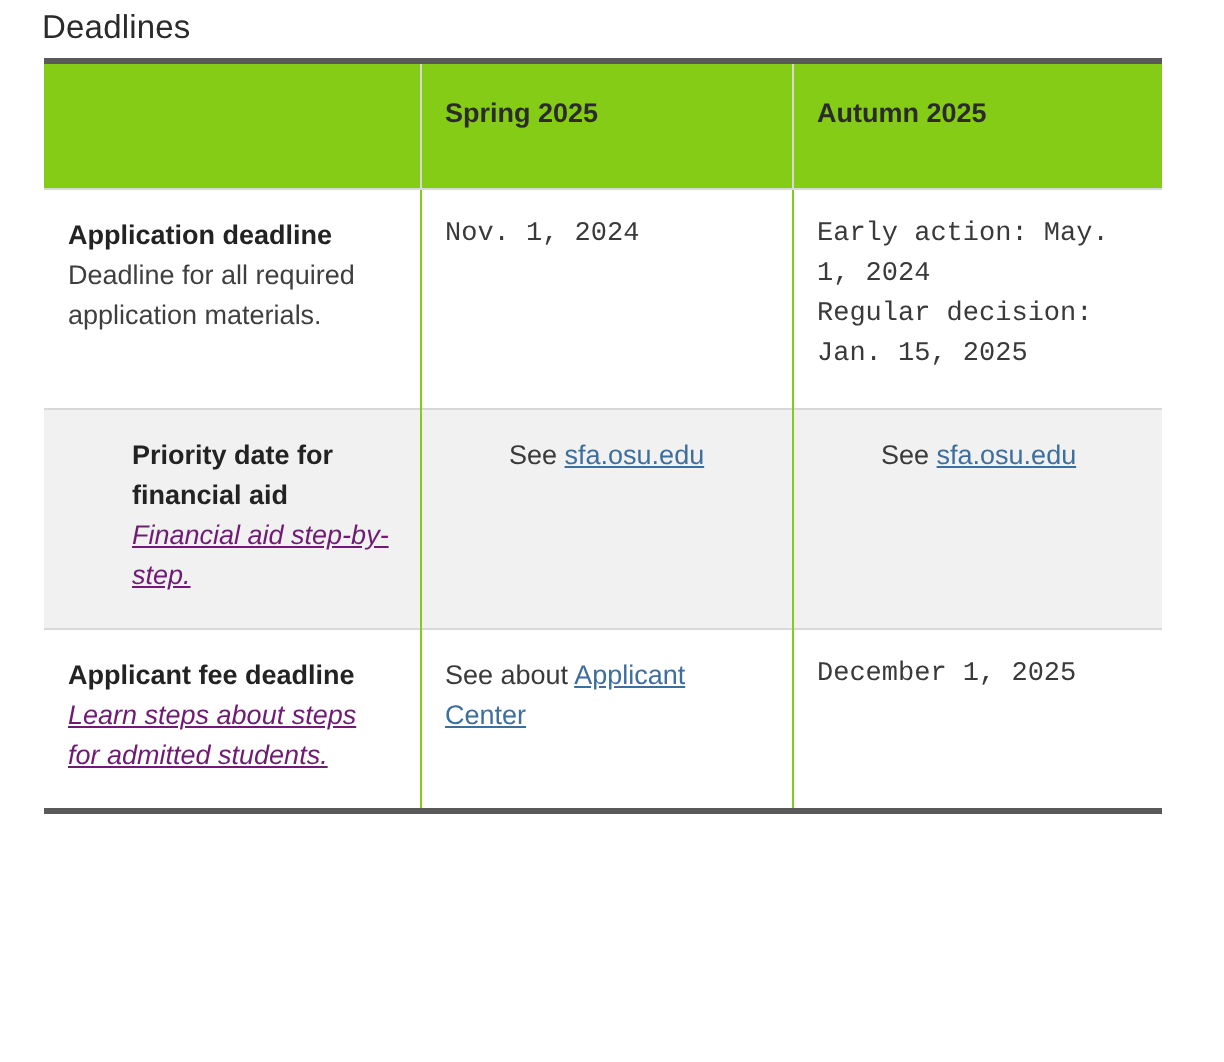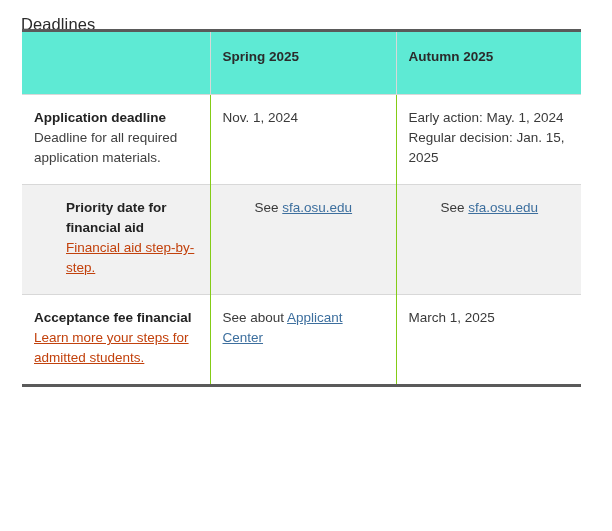--- a/index.html
+++ b/index.html
@@ -18,21 +18,21 @@
   .page {
     position: relative;
     width: 612px;
     height: 531px;
     box-sizing: border-box;
   }
 
   .section-title {
     position: absolute;
     left: 21px;
-    top: 13px;
+    top: 3px;
     font-size: 16.5px;
     font-weight: 400;
     color: #2b2b2b;
     letter-spacing: 0.1px;
     line-height: 22px;
   }
 
   .table-wrap {
     position: absolute;
     left: 22px;
@@ -46,21 +46,21 @@
     table-layout: fixed;
     border-top: 3px solid #5a5a5a;
     border-bottom: 3px solid #5a5a5a;
   }
 
   table.deadlines col.c-label { width: 188px; }
   table.deadlines col.c-spring { width: 186px; }
   table.deadlines col.c-autumn { width: 185px; }
 
   table.deadlines thead tr {
-    background: #5eead4;
+    background: #84cc16;
   }
 
   table.deadlines th {
     text-align: left;
     vertical-align: top;
     font-size: 13.5px;
     font-weight: 700;
     color: #2b2b2b;
     padding: 15px 12px 28px 12px;
     border-right: 1px solid #d8d8d8;
@@ -88,30 +88,31 @@
   .cell-title {
     font-weight: 700;
     color: #232323;
     display: block;
   }
   .cell-desc {
     display: block;
     color: #3f3f3f;
   }
   .cell-link {
-    color: #c2410c;
+    color: #701a75;
     text-decoration: underline;
     cursor: pointer;
+    font-style: italic;
   }
   .inline-link {
     color: #3d6f9e;
     text-decoration: underline;
     cursor: pointer;
   }
-  .val-line { display: block; }
+  .val-line { display: block; font-family: Liberation Mono, monospace; }
 </style>
 </head>
 <body>
 
 <div class="page">
 
   <div class="section-title">Deadlines</div>
 
   <div class="table-wrap">
     <table class="deadlines">
@@ -151,28 +152,28 @@
           <td>
             <span>See </span><a class="inline-link">sfa.osu.edu</a>
           </td>
           <td>
             <span>See </span><a class="inline-link">sfa.osu.edu</a>
           </td>
         </tr>
 
         <tr>
           <td>
-            <span class="cell-title">Acceptance fee financial</span>
-            <a class="cell-link">Learn more your steps for admitted students.</a>
+            <span class="cell-title">Applicant fee deadline</span>
+            <a class="cell-link">Learn steps about steps for admitted students.</a>
           </td>
           <td>
             <span>See about </span><a class="inline-link">Applicant Center</a>
           </td>
           <td>
-            <span class="val-line">March 1, 2025</span>
+            <span class="val-line">December 1, 2025</span>
           </td>
         </tr>
 
       </tbody>
     </table>
   </div>
 
 </div>
 
 </body></html>

